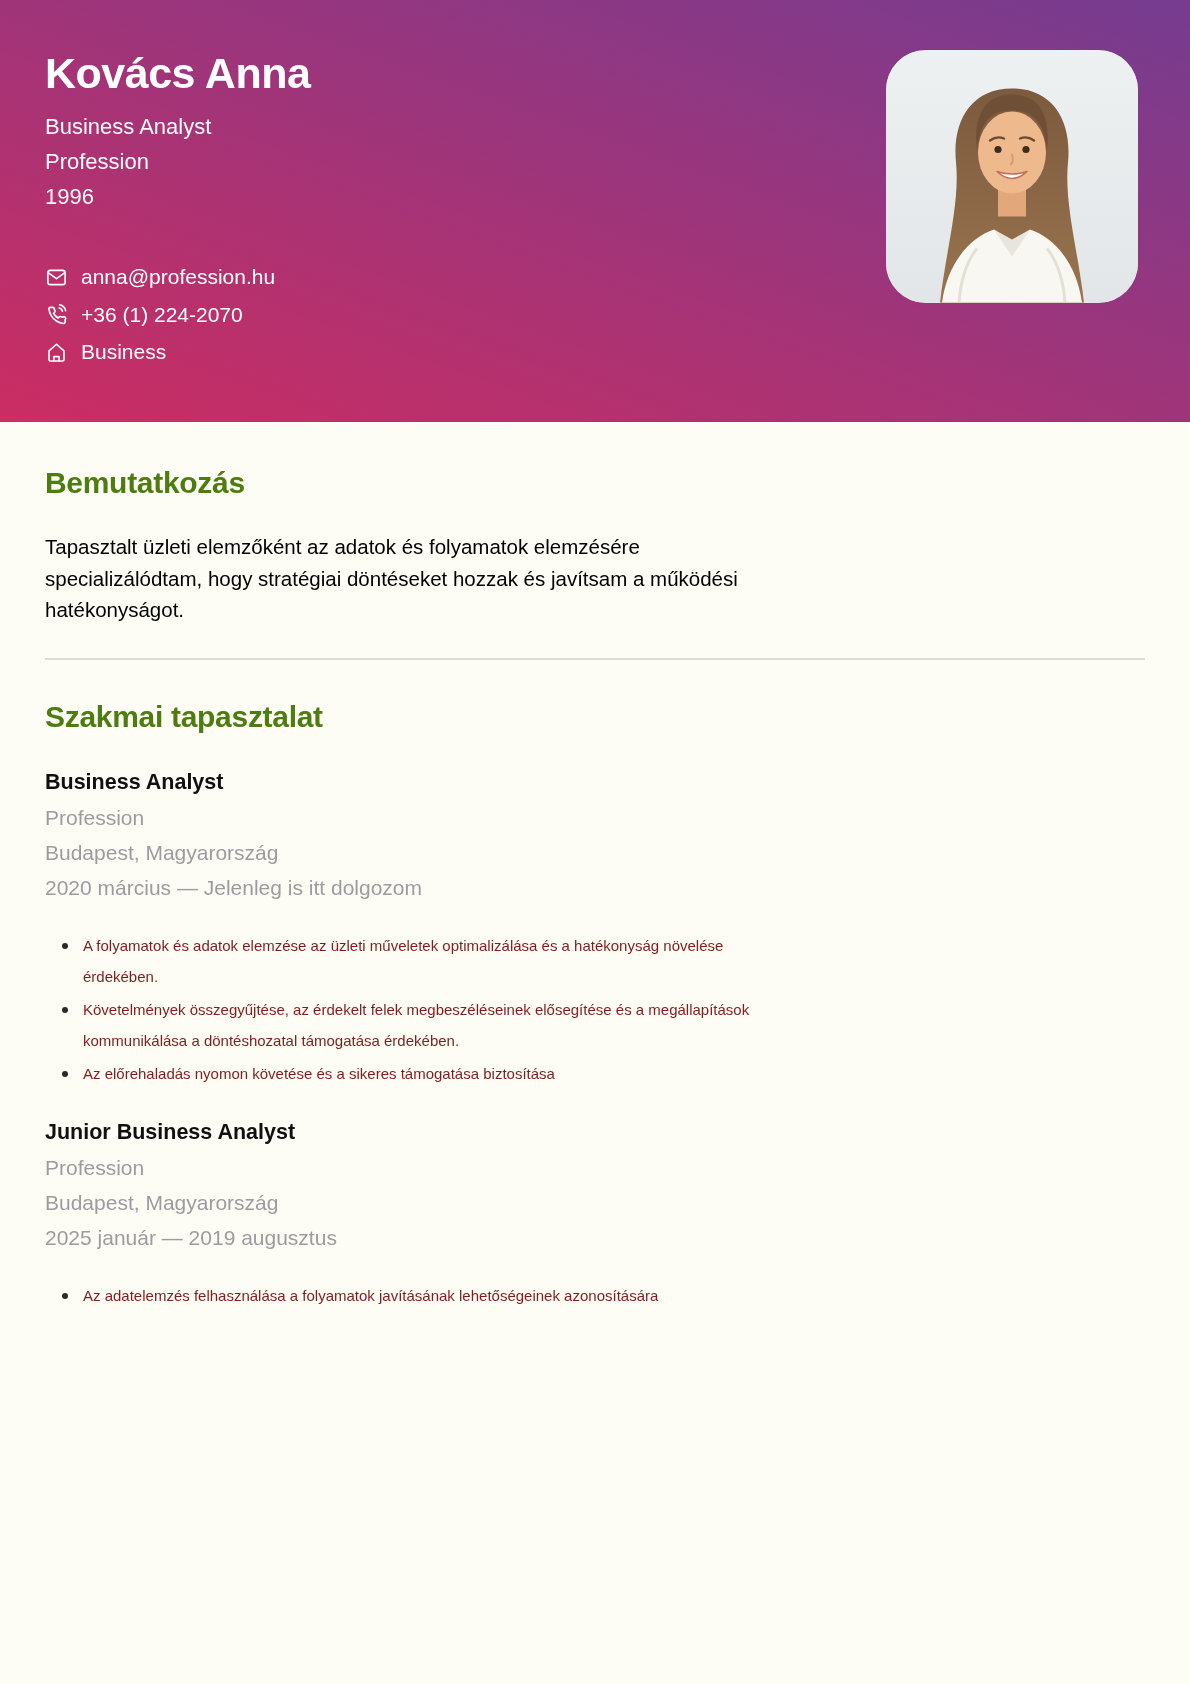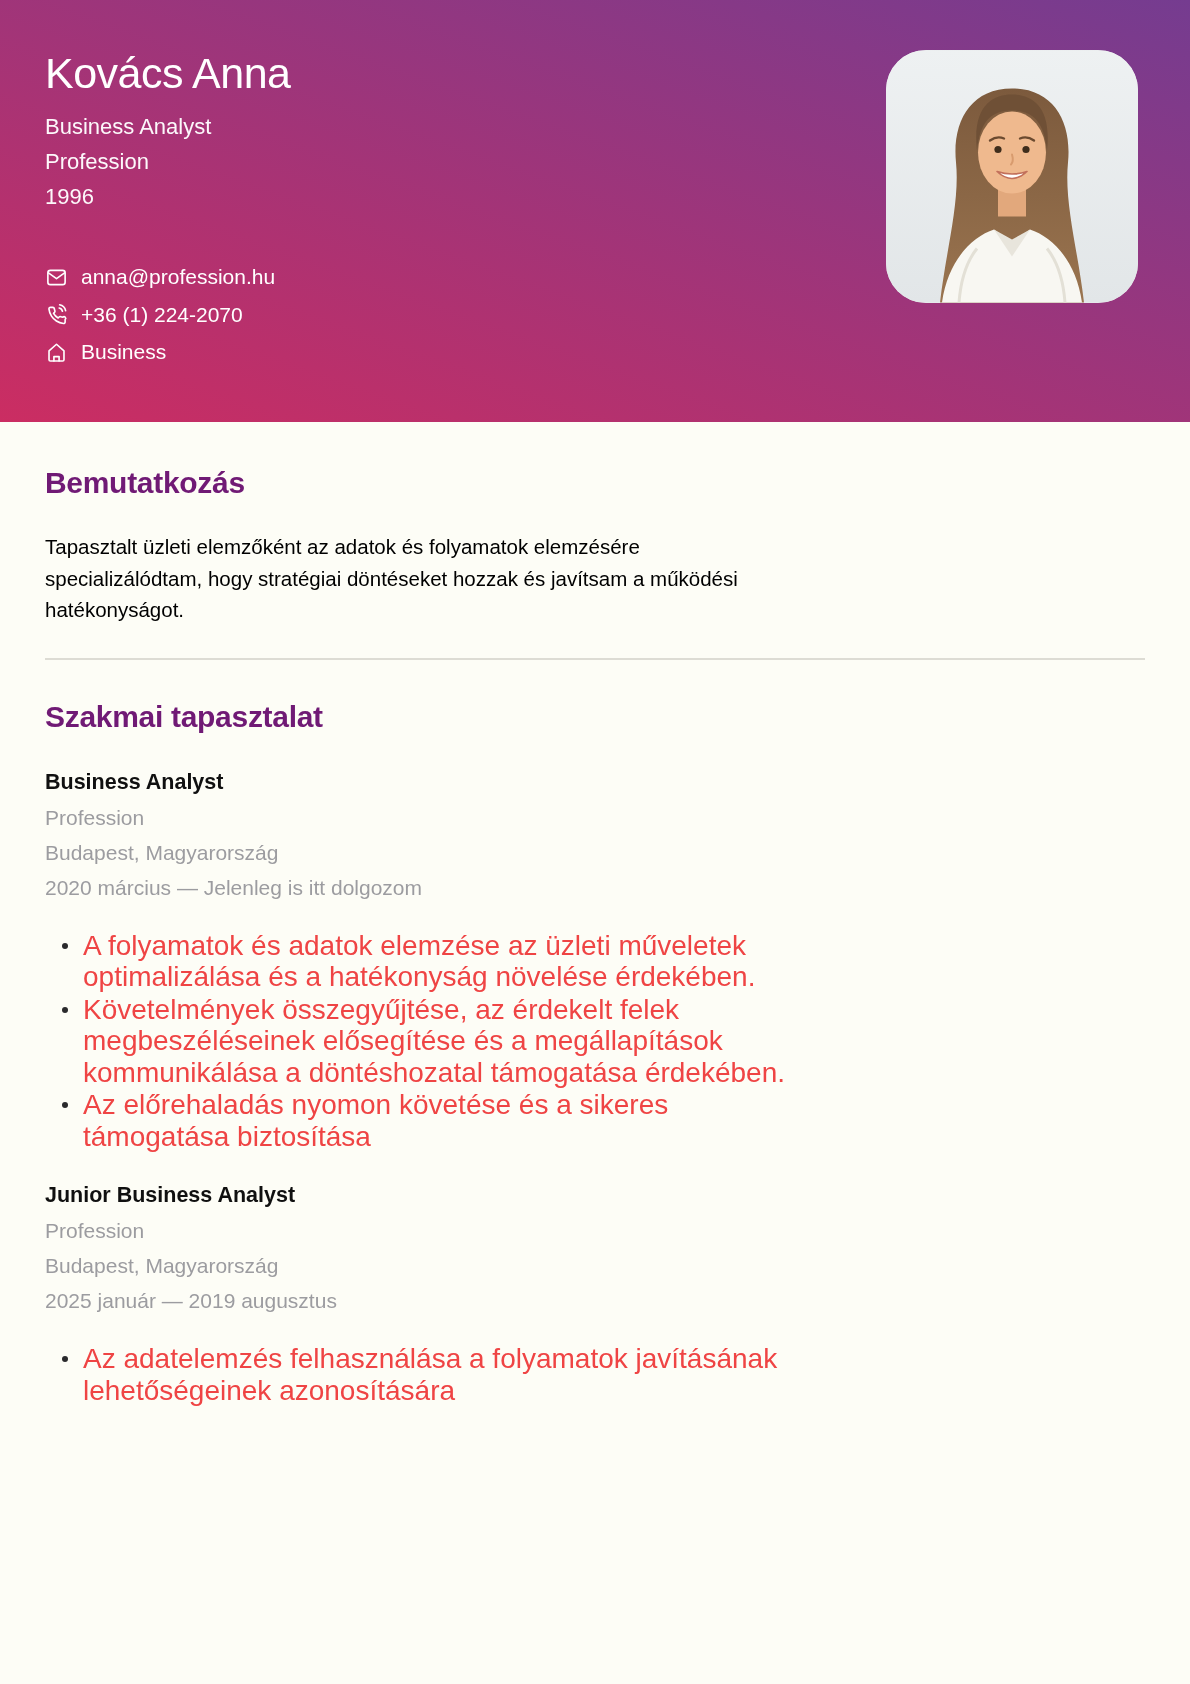--- a/index.html
+++ b/index.html
@@ -19,21 +19,21 @@
   }
   
   .header{
     height:422px;
     background:linear-gradient(to top right,var(--gradient-start),var(--gradient-end));
     color:#fff;
     padding:50px 45px 0 45px;
     position:relative;
   }
   .name{
-    font-size:43px;font-weight:400;line-height:1.1;letter-spacing:-.5px;margin:0;
+    font-size:43px;font-weight:700;line-height:1.1;letter-spacing:-.5px;margin:0;
   }
   .header-sub{margin-top:12px;}
   .header-sub div{
     font-size:22px;line-height:35px;font-weight:400;color:rgba(255,255,255,.97);
   }
   .contact-area{display:flex;margin-top:44px;}
   .contact-col{display:flex;flex-direction:column;justify-content:flex-end;}
   .contact-col.first{width:340px;}
   .contact-row{
     display:flex;align-items:center;gap:13px;
@@ -43,38 +43,38 @@
   .cicon svg{width:100%;height:100%;stroke:#fff;fill:none;stroke-width:1.7;stroke-linecap:round;stroke-linejoin:round;}
   
   .photo{
     position:absolute;top:50px;right:52px;width:252px;height:253px;
     border-radius:40px;overflow:hidden;background:#e9eced;
   }
   .photo svg{display:block;width:100%;height:100%;}
   
   .main{padding:44px 45px 0 45px;}
   .section-title{
-    font-size:30px;font-weight:700;letter-spacing:-.3px;color:#701a75;margin:0;line-height:1.1;
+    font-size:30px;font-weight:700;letter-spacing:-.3px;color:#4d7c0f;margin:0;line-height:1.1;
   }
   .about-text{
     margin:32px 0 0 0;max-width:712px;
     font-size:20.5px;line-height:31.5px;color:#000000;
   }
   .divider{
     border:none;border-top:2px solid var(--divider);
     margin:32px 0 0 0;height:0;
   }
   .section-experience{margin-top:40px;}
   .job{margin-top:36px;}
   .job + .job{margin-top:30px;}
   .job-role{font-size:21.5px;font-weight:700;color:#101010;line-height:27px;margin:0;}
   .job-meta{font-size:21px;line-height:35px;color:var(--muted-text);margin-top:4px;}
   .job-bullets{
     list-style:none;margin:25px 0 0 0;padding:0 0 0 16px;max-width:742px;
-    font-size:28px;line-height:31.5px;color:#ef4444;
+    font-size:15px;line-height:31.5px;color:#7f1d1d;
   }
   .job-bullets li{position:relative;padding-left:22px;margin:0;}
   .job-bullets li + li{margin-top:1px;}
   .job-bullets li::before{
     content:"";position:absolute;left:1px;top:13px;width:6px;height:6px;border-radius:50%;background:#2a2a2c;
   }
 </style>
 </head>
 <body>
 

